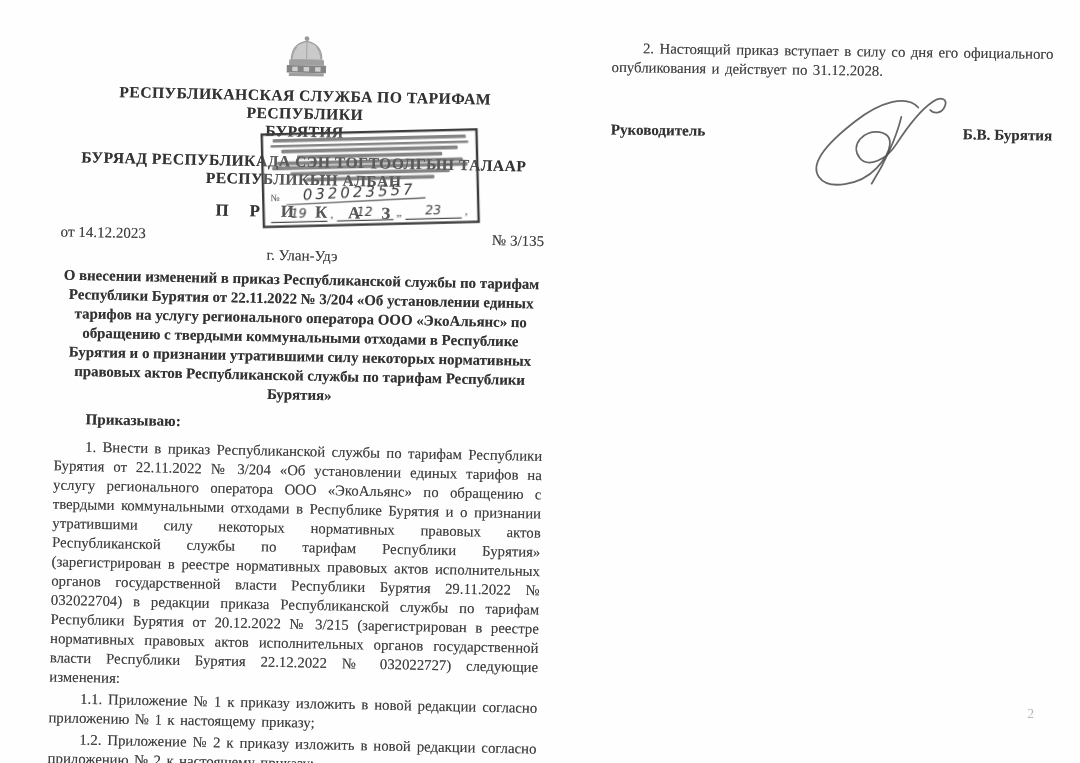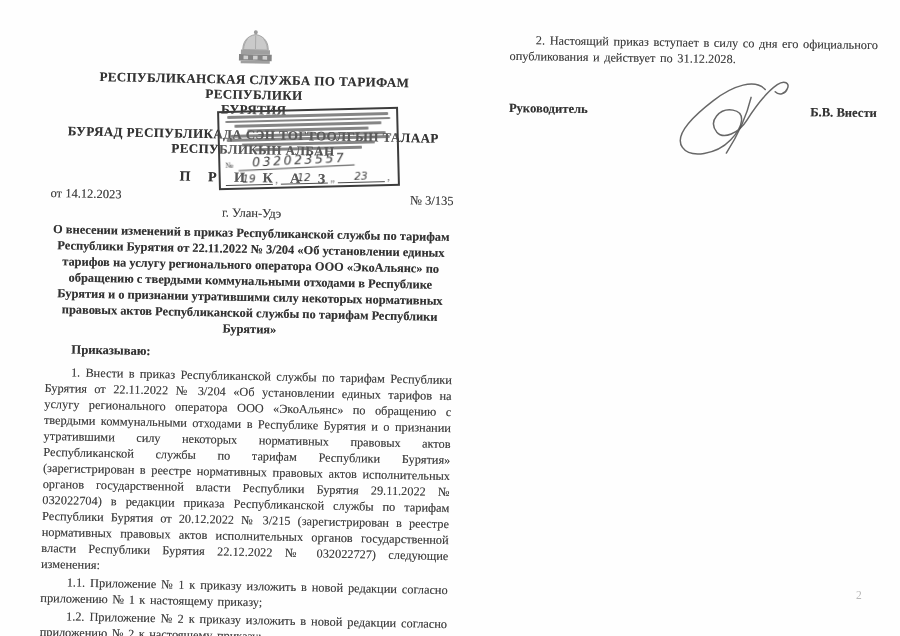--- a/index.html
+++ b/index.html
@@ -162,21 +162,21 @@
       <span class="stamp-date-cell hw">23</span>
       <span class="stamp-sep">,</span>
     </div>
   </div>
 
   <div class="right-col">
     <div class="body-para" style="margin-top:0;">2. Настоящий приказ вступает в силу со дня его официального опубликования и действует по 31.12.2028.</div>
 
     <div class="signer-row">
       <span>Руководитель</span>
-      <span>Б.В. Внести</span>
+      <span>Б.В. Бурятия</span>
     </div>
 
     <svg class="signature" width="160" height="84" viewBox="0 0 160 84" xmlns="http://www.w3.org/2000/svg">
       <path d="M118,14 C108,3 86,10 66,26 C42,45 28,62 36,73 C44,84 70,80 84,65 C97,51 99,37 86,35 C73,33 61,46 70,57 C77,65 92,58 100,45 C110,29 120,16 130,9 C137,4 143,7 140,13 C138,18 132,20 128,16"></path>
       <path d="M104,22 C100,40 90,62 80,78"></path>
     </svg>
   </div>
 
   <div class="page-num">2</div>
 

